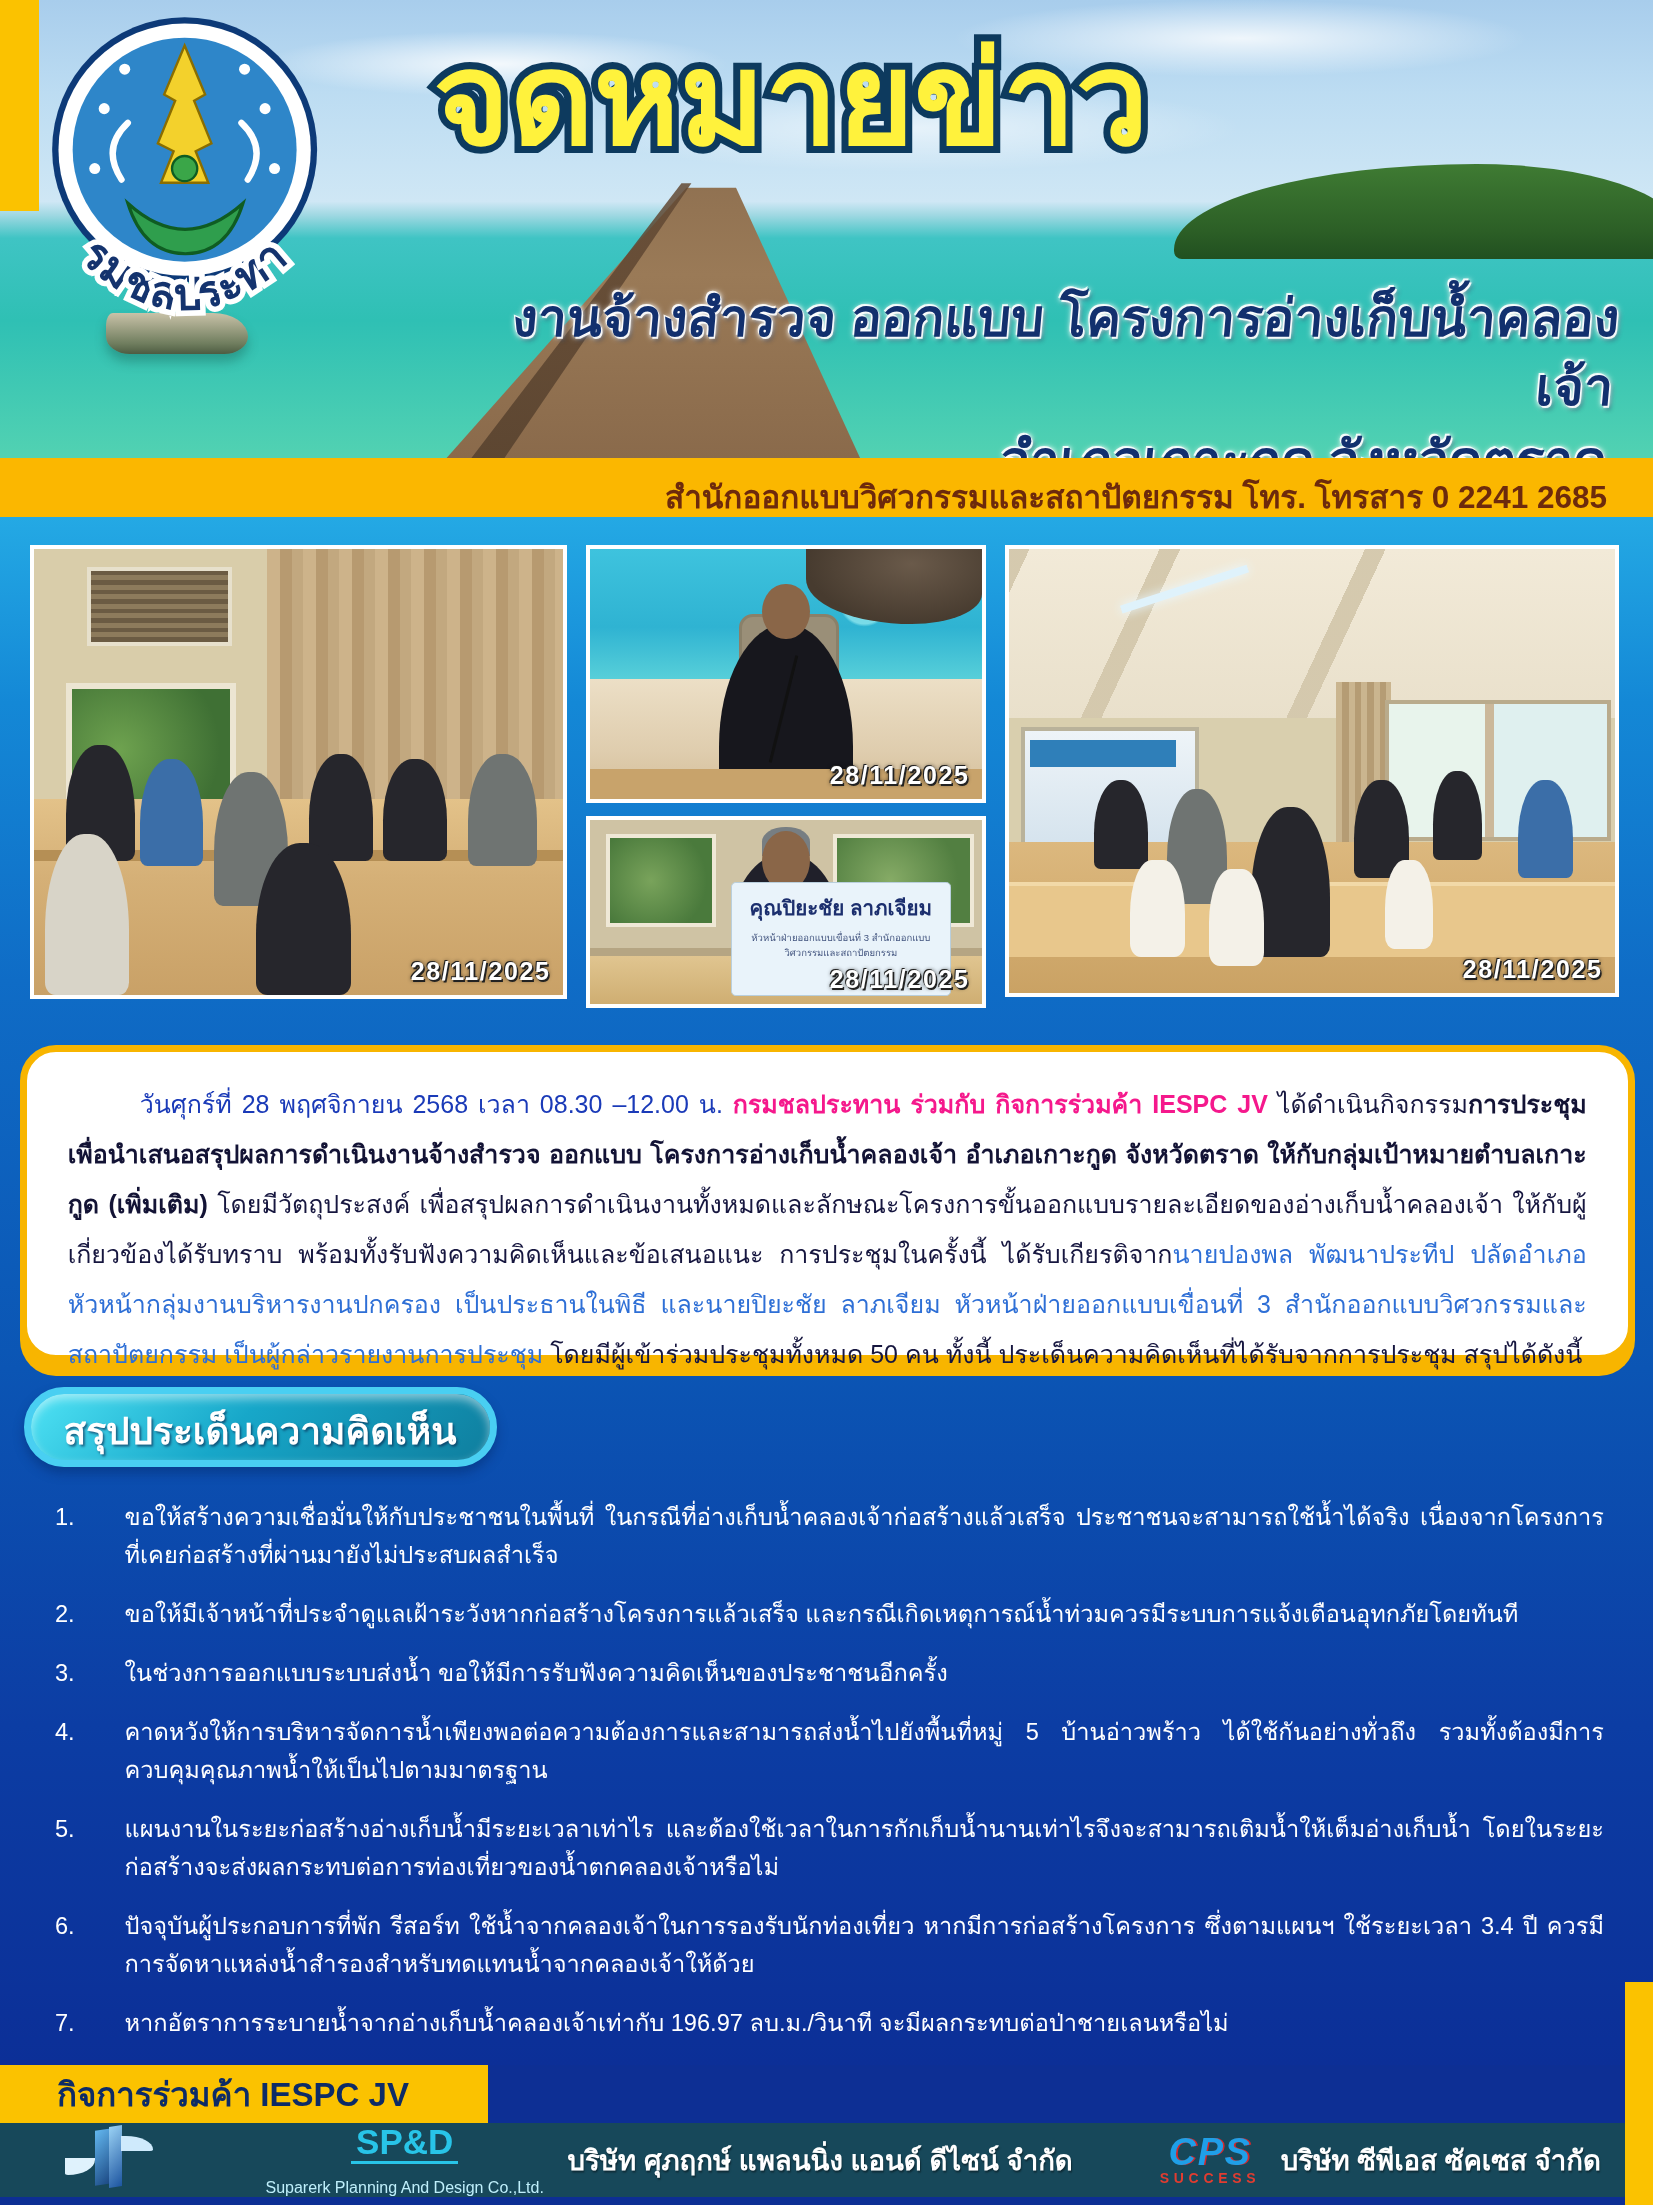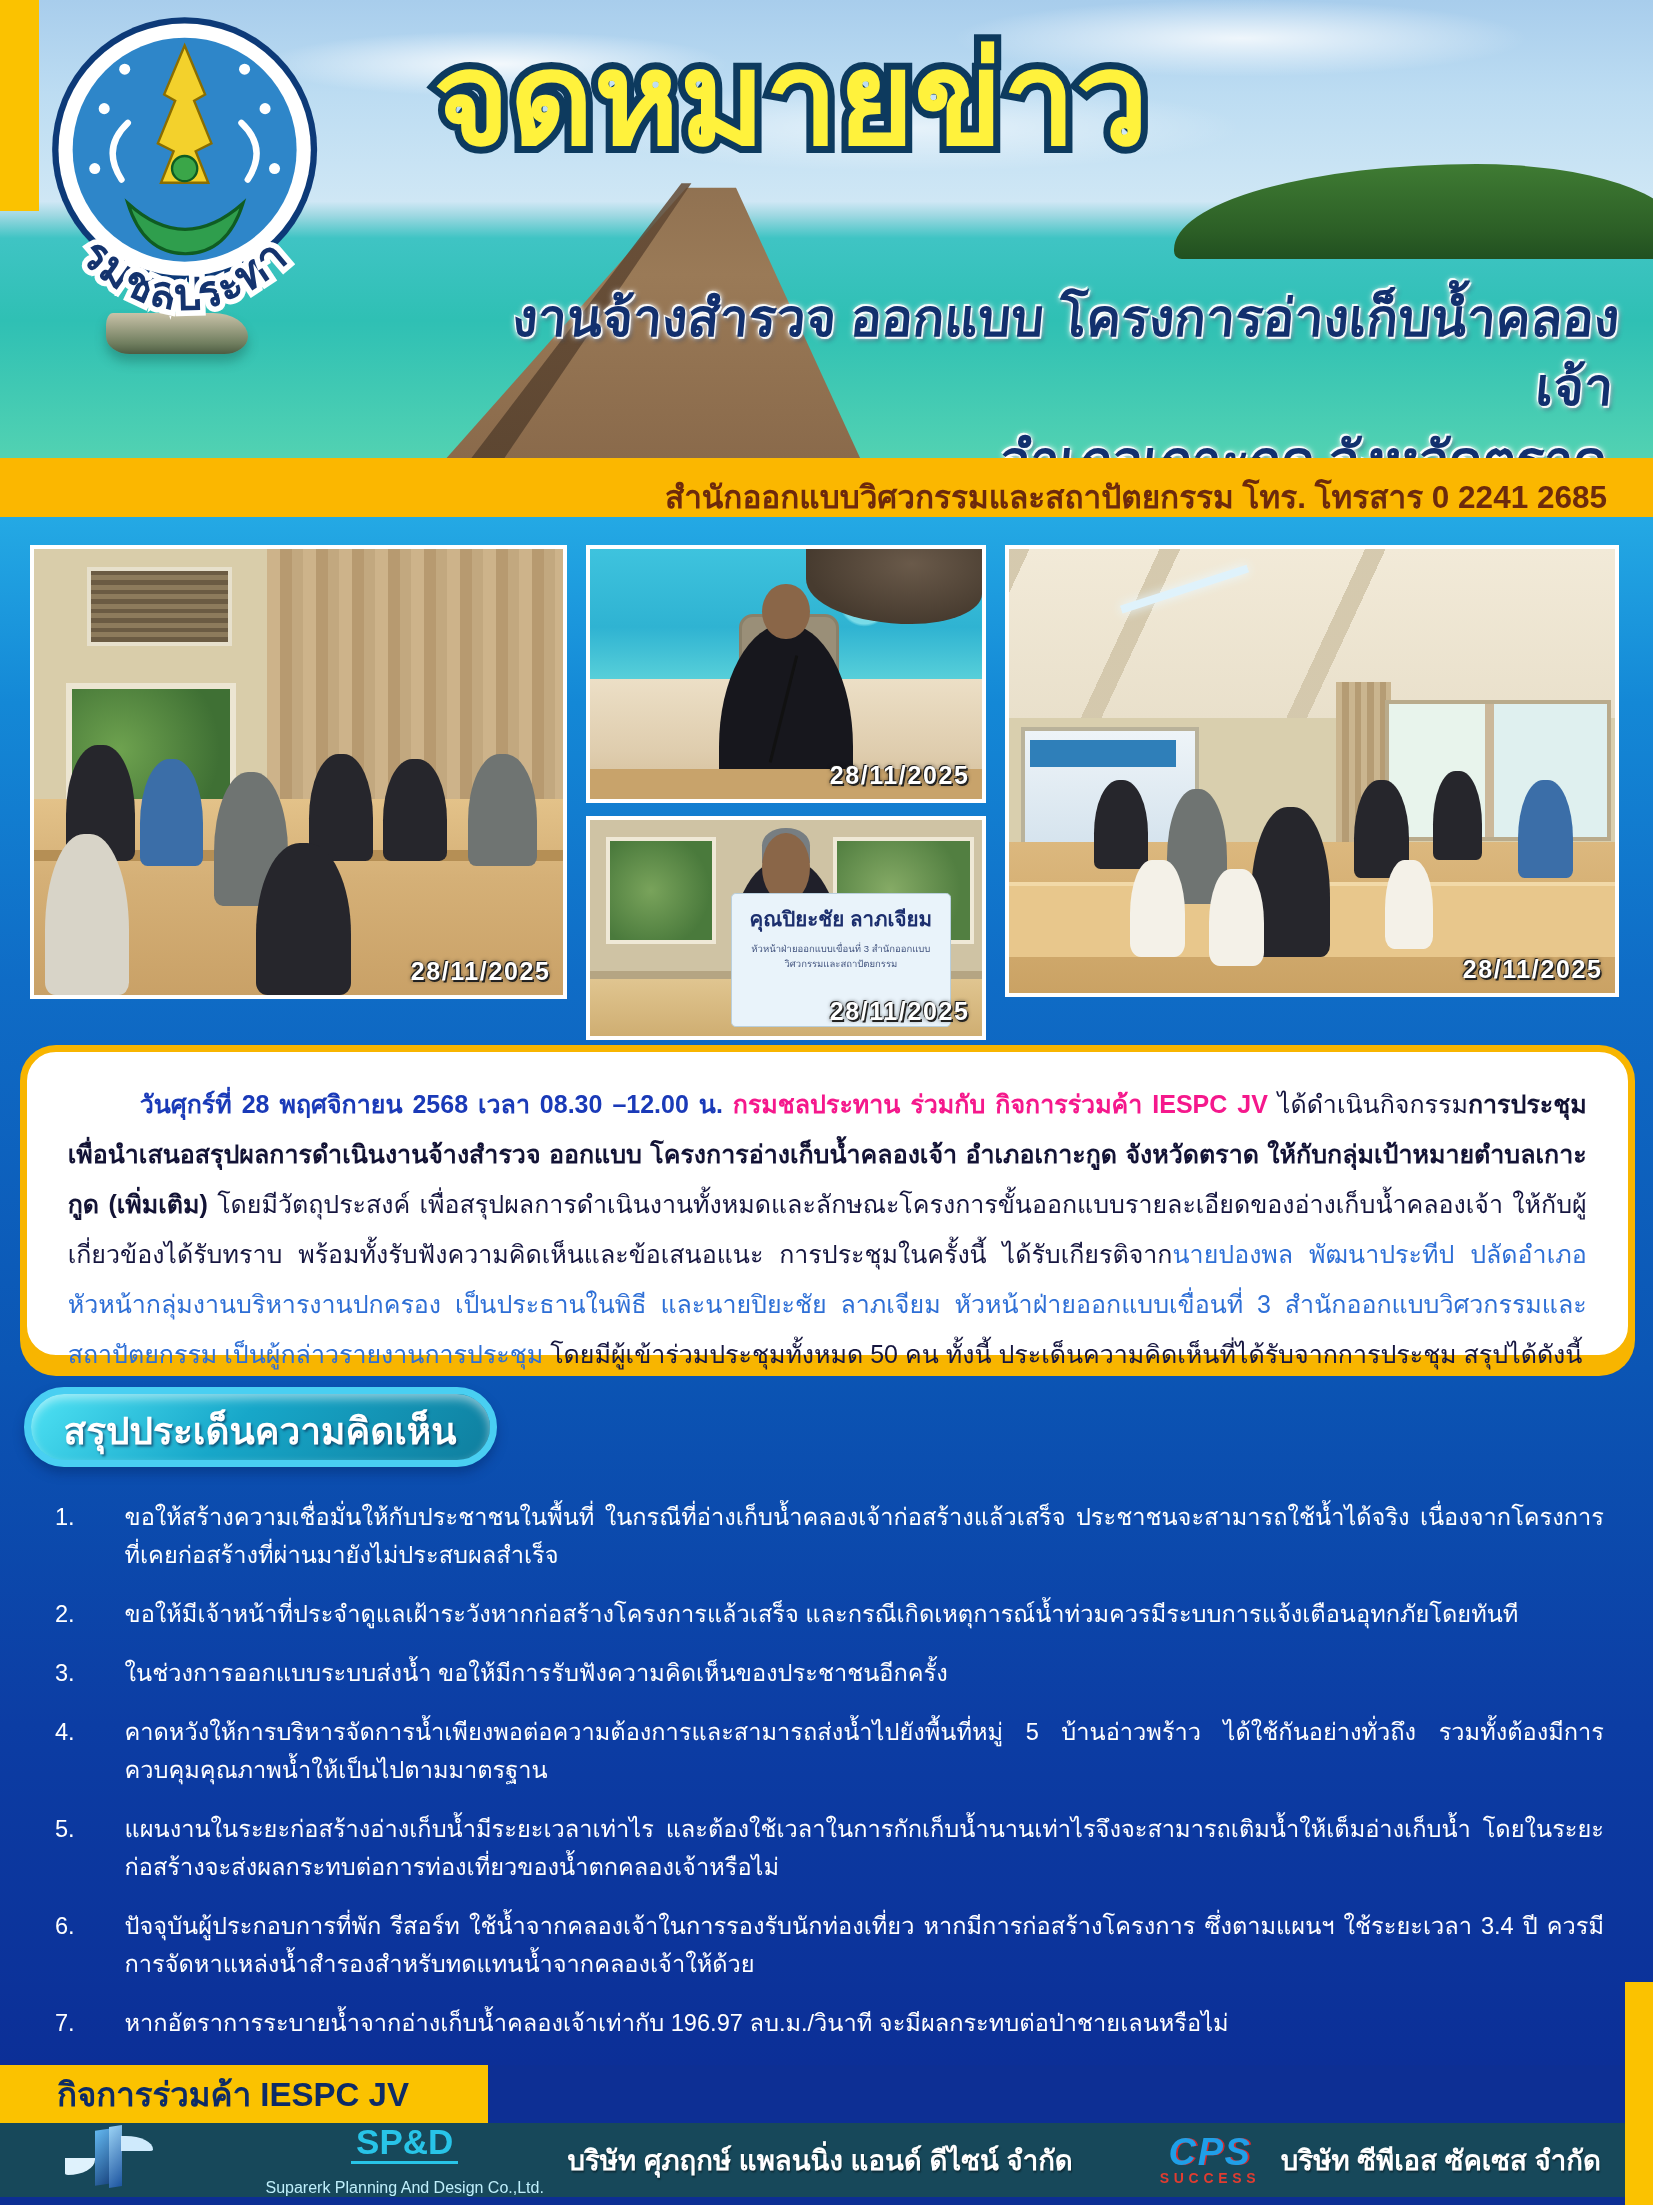--- a/index.html
+++ b/index.html
@@ -44,21 +44,21 @@
   .main-blue{position:absolute;left:0;top:517px;width:1654px;height:1548px;
     background:linear-gradient(180deg,#24a9e4 0%,#1488d6 12%,#0f6cc6 30%,#0b55b4 55%,#0c3da4 78%,#0c2f97 100%);}
 
   
   .photo-row{position:absolute;left:0;top:28px;width:1654px;padding:0 30px;box-sizing:border-box;
     display:flex;gap:19px;}
   .photo{position:relative;border:4.7px solid #fff;box-sizing:border-box;overflow:hidden;background:#b5a583;}
   .photo-left{width:537px;height:454px;}
   .mid-col{width:400px;display:flex;flex-direction:column;gap:12.6px;}
   .photo-mid-top{width:400px;height:258px;}
-  .photo-mid-bottom{width:400px;height:224px;}
+  .photo-mid-bottom{width:400px;height:192px;}
   .photo-right{width:614px;height:452px;}
   .date-stamp{position:absolute;right:12.6px;bottom:9.5px;color:#fff;font-weight:bold;font-size:25px;letter-spacing:1.6px;
     text-shadow:1.6px 1.6px 0 #222,-0.8px -0.8px 0 #222,0 0 4.7px rgba(0,0,0,.8);z-index:9;}
   
   .ph-layer{position:absolute;}
   .p1-wall{left:0;top:0;width:100%;height:58%;background:#d9cdaa;}
   .p1-curtain{left:44%;top:0;width:56%;height:72%;
     background:repeating-linear-gradient(90deg,#cdb38a 0 12.6px,#b79a70 12.6px 25px,#c2a87f 25px 36px);}
   .p1-skylight{left:10%;top:4%;width:26%;height:16%;background:repeating-linear-gradient(0deg,#6b5b43 0 4.7px,#8d7b5c 4.7px 9.5px);border:4.7px solid #e7e0cc;}
   .p1-window{left:6%;top:30%;width:30%;height:34%;background:
@@ -108,21 +108,21 @@
   .p4-floor{left:0;bottom:0;width:100%;height:34%;background:linear-gradient(180deg,#dcb87e,#caa264);}
   .p4-tablecloth{left:0;bottom:8%;width:100%;height:16%;background:#e8c78c;border-top:4.7px solid #f2d9a8;}
   .chair-w{position:absolute;background:#f4f1e8;border-radius:40% 40% 20% 20%/55% 55% 14% 14%;}
 
   
   .article{position:absolute;left:19.7px;top:528px;width:1615px;height:317px;box-sizing:border-box;
     background:#fff;border:7.9px solid #F8B500;border-radius:36px;box-shadow:0 14px 0 #F8B500;
     padding:27px 41px 0 41px;}
   .article-p{font-size:25px;line-height:50px;font-weight:bold;text-align:justify;color:#16163f;text-indent:72px;}
   .seg{white-space:pre-wrap;}
-  .seg-bluebold{color:#1a3ab8;font-weight:bold;}
+  .seg-bluebold{color:#1a3ab8;font-weight:normal;}
   .seg-pink{color:#F5188C;font-weight:bold;}
   .seg-navy{color:#16163f;font-weight:500;}
   .seg-navybold{color:#131335;font-weight:bold;}
   .seg-lightblue{color:#2e6fd6;font-weight:500;}
 
   
   .pill{position:absolute;left:23.6px;top:870px;width:473px;height:80px;box-sizing:border-box;
     background:linear-gradient(135deg,#4fe3f5 0%,#17a7c9 45%,#0f7e9e 100%);
     border:7px solid #49cff2;border-radius:46px;display:flex;align-items:center;justify-content:center;
     box-shadow:inset 0 4.7px 9.5px rgba(255,255,255,.5),0 6.3px 11px rgba(0,30,80,.35);}

